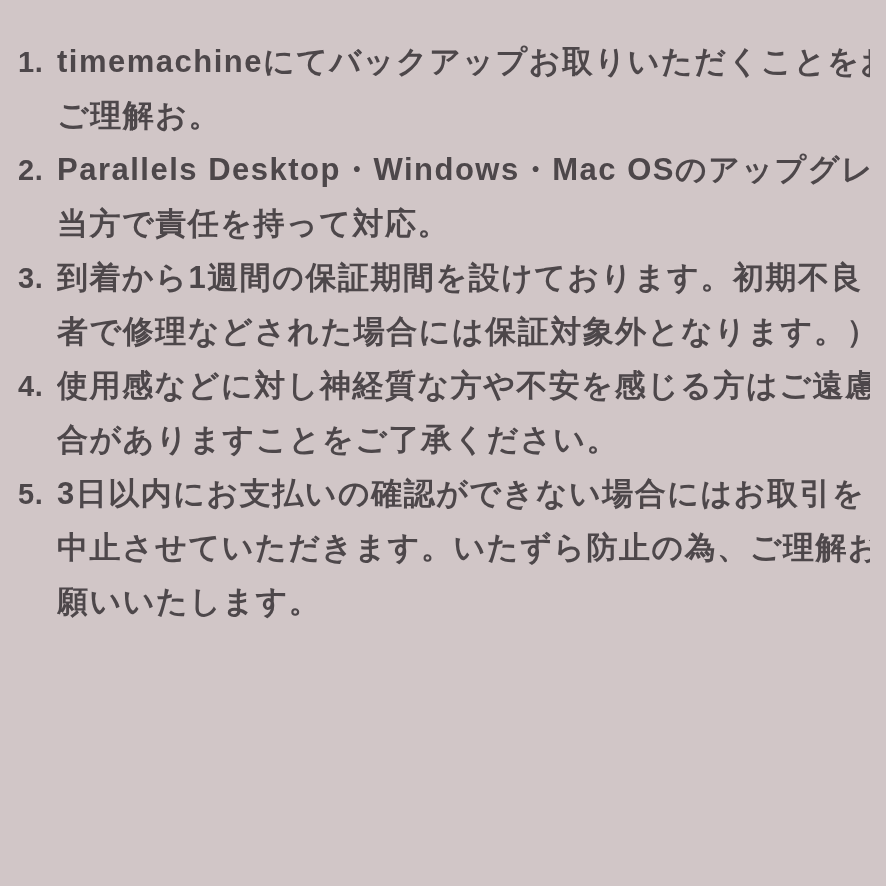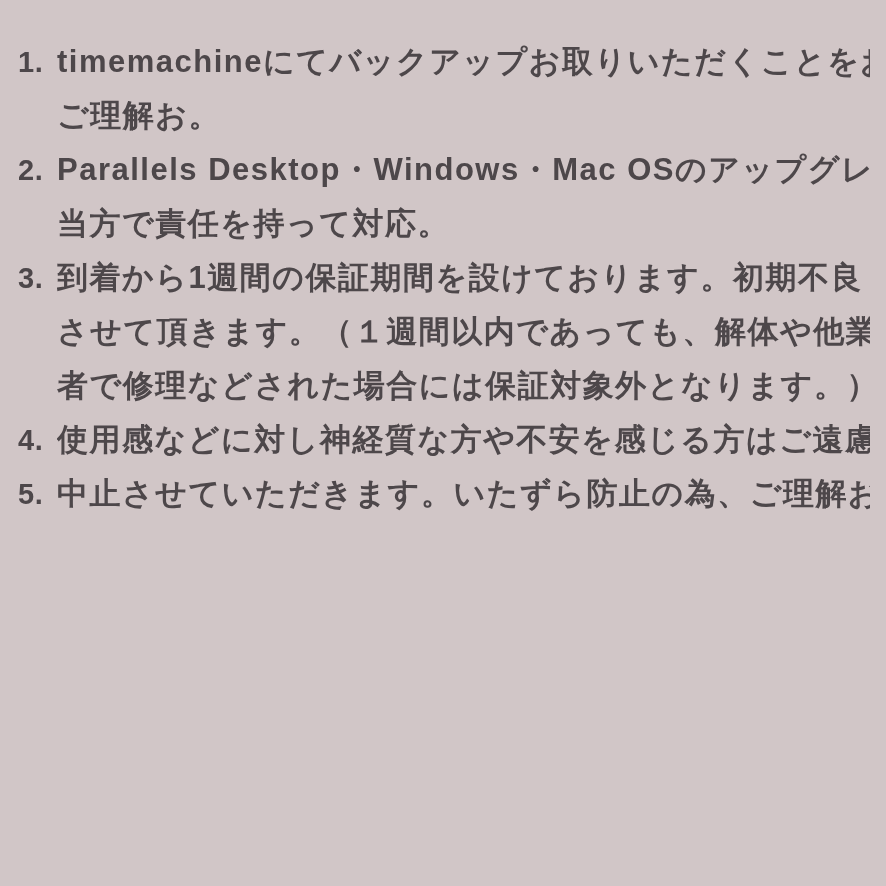--- a/index.html
+++ b/index.html
@@ -66,32 +66,34 @@
     <span class="item-text">
           <div class="text-line">Parallels Desktop・Windows・Mac OSのアップグレード</div>
           <div class="text-line">当方で責任を持って対応。</div>
         </span>
   </li>
 
   <li class="notice-item">
     <span class="item-number">3.</span>
     <span class="item-text">
           <div class="text-line">到着から1週間の保証期間を設けております。初期不良</div>
-          <div class="text-line">させて頂きます。（１週間以内であっても、解体や他業</div>
           <div class="text-line">者で修理などされた場合には保証対象外となります。）</div>
         </span>
   </li>
 
   <li class="notice-item">
     <span class="item-number">4.</span>
     <span class="item-text">
           <div class="text-line">使用感などに対し神経質な方や不安を感じる方はご遠慮</div>
+          <div class="text-line">合がありますことをご了承ください。</div>
         </span>
   </li>
 
   <li class="notice-item">
     <span class="item-number">5.</span>
     <span class="item-text">
+          <div class="text-line">3日以内にお支払いの確認ができない場合にはお取引を</div>
           <div class="text-line">中止させていただきます。いたずら防止の為、ご理解お</div>
+          <div class="text-line">願いいたします。</div>
         </span>
   </li>
 </ol>
 </div>
 
 </body></html>

